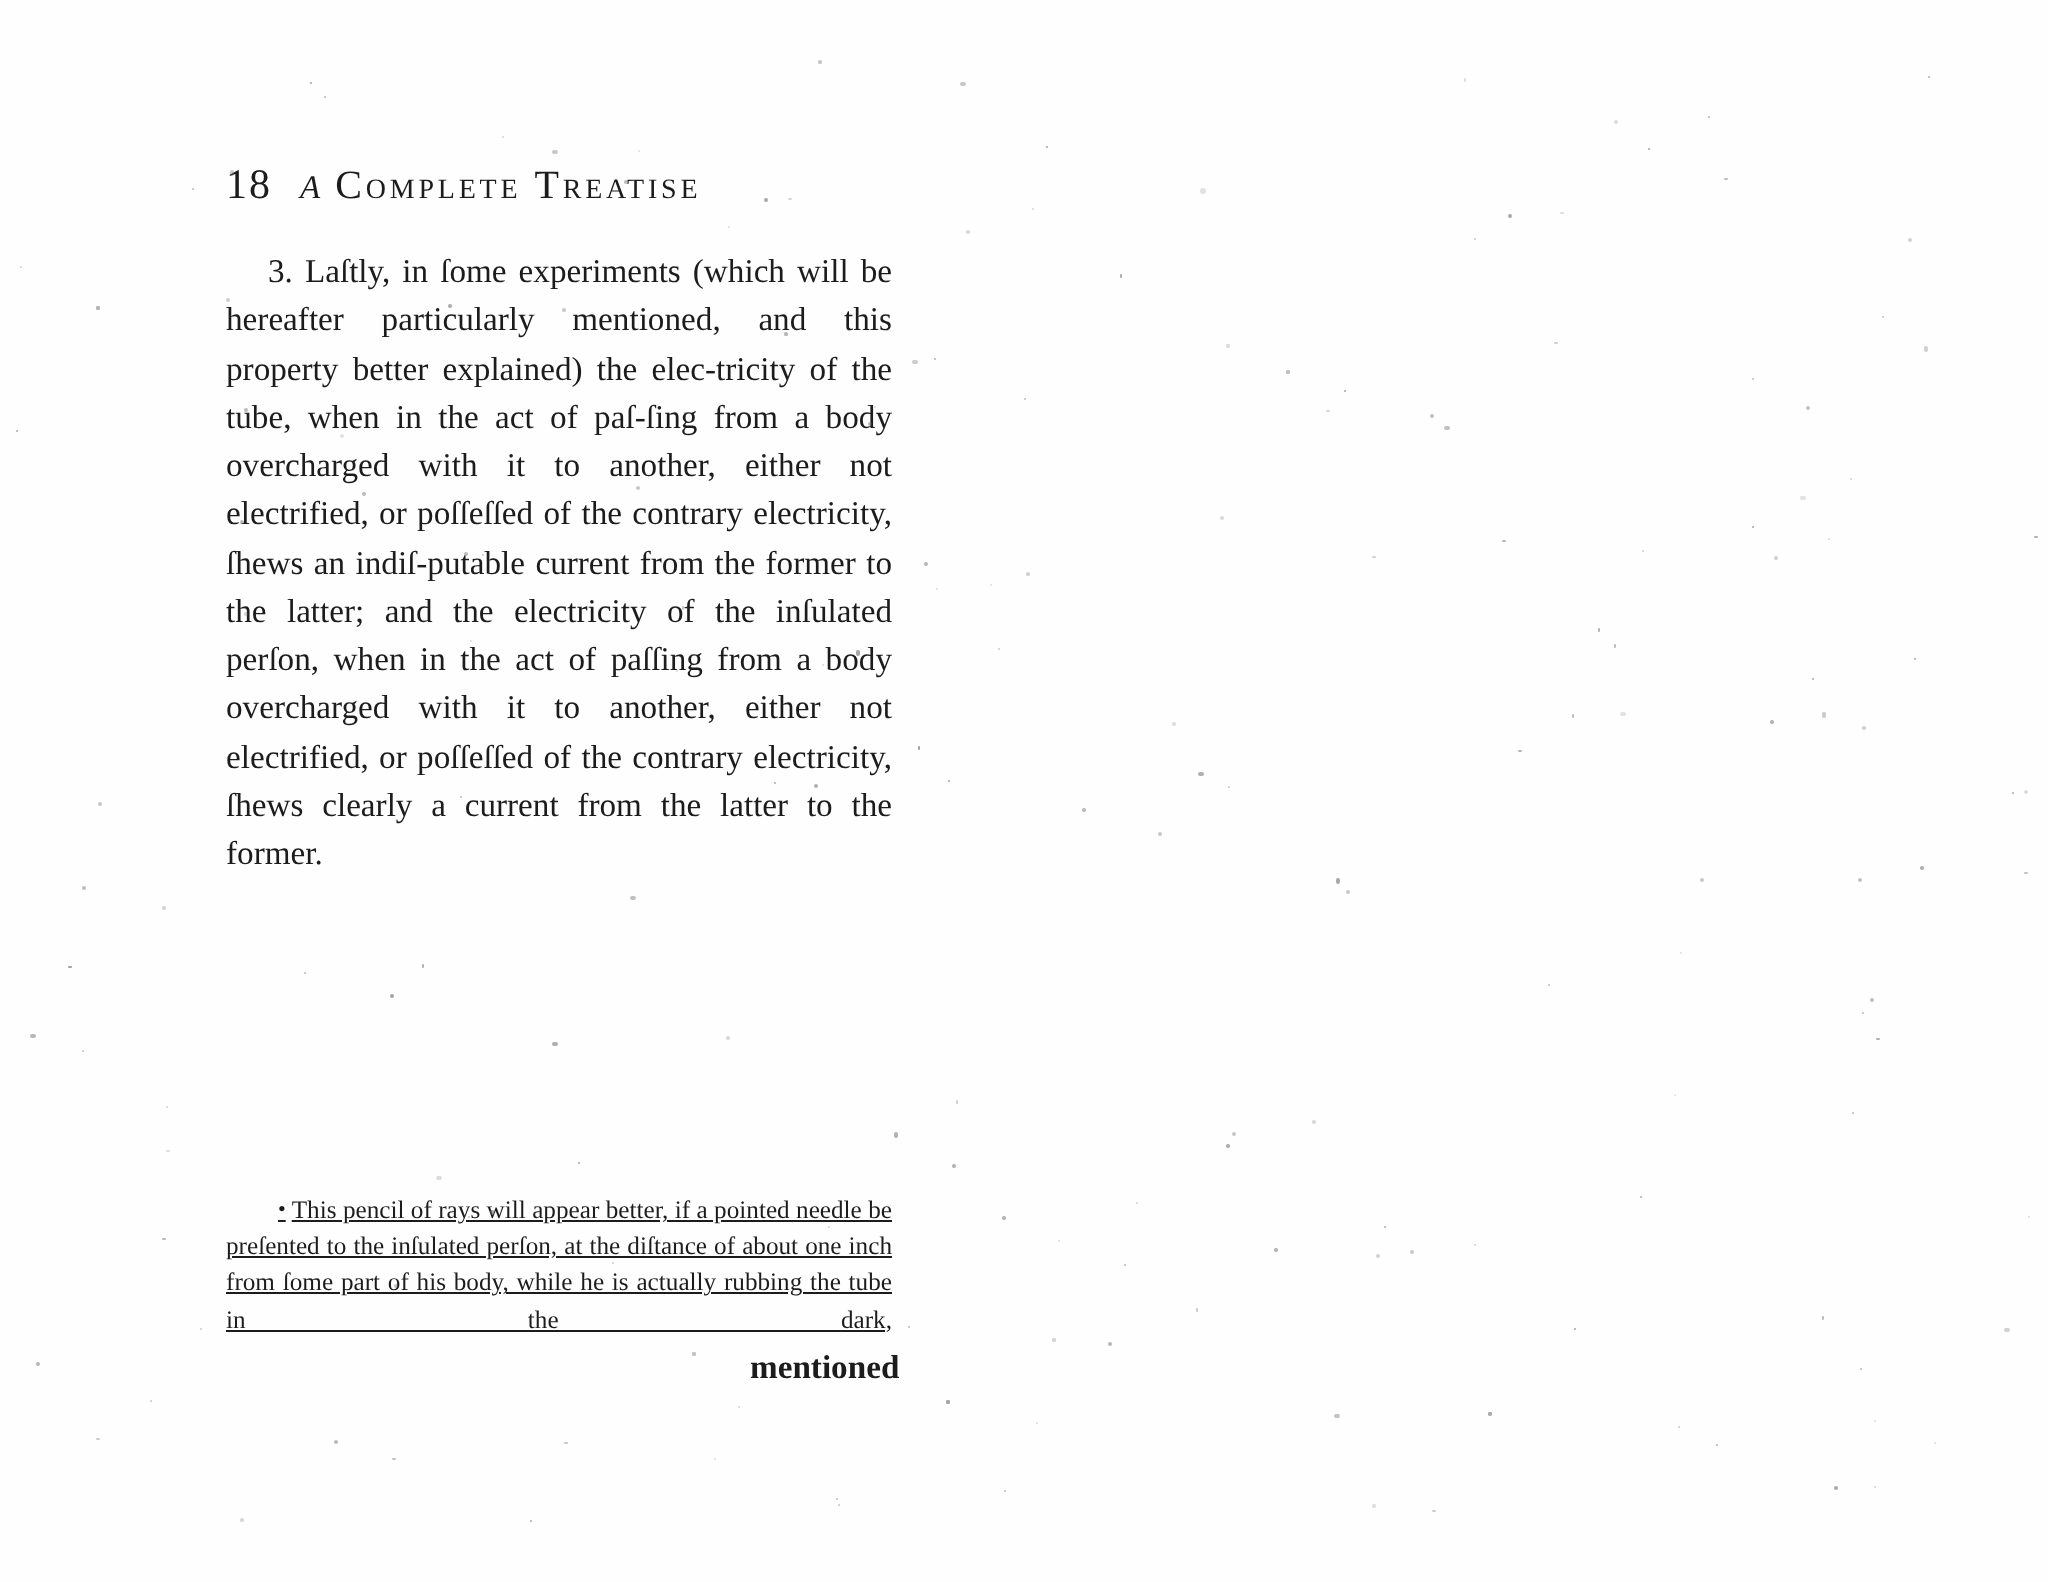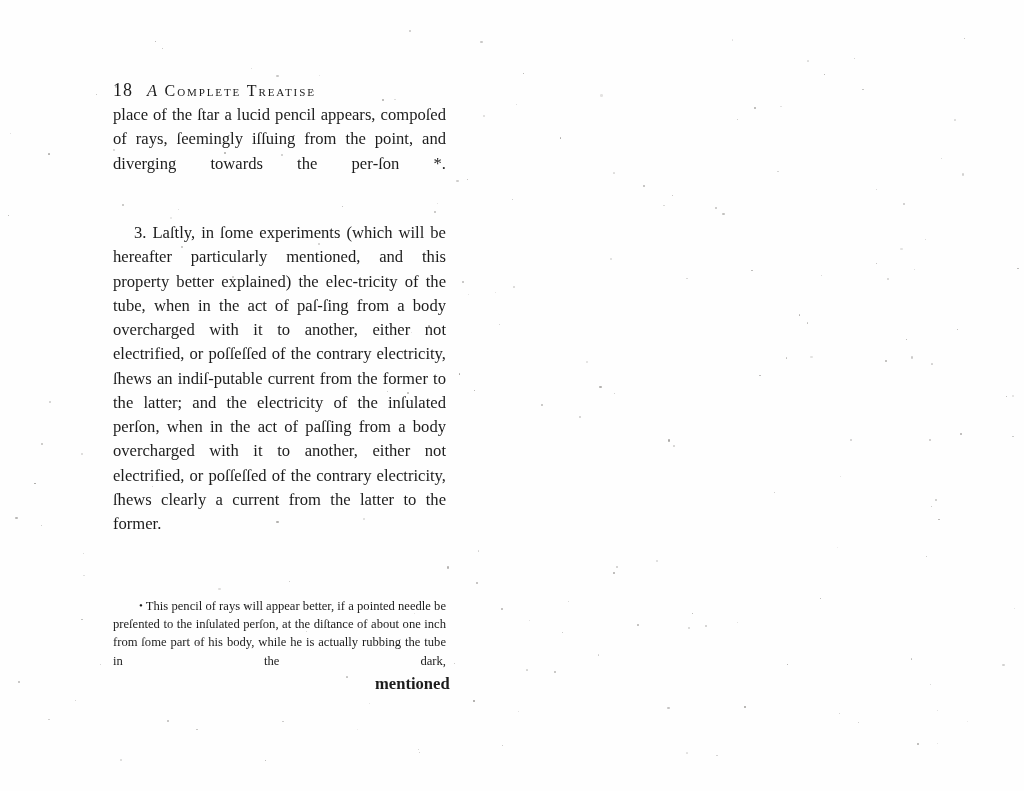--- a/index.html
+++ b/index.html
@@ -41,27 +41,27 @@
   #leaf-recto { left: 512px; width: 512px; }
 
   .running-head {
     position: absolute;
     top: 80px;
     font-size: 15.5px;
     white-space: nowrap;
     letter-spacing: 0.2px;
   }
   .folio {
-    font-size: 18px;
+    font-size: 21px;
     letter-spacing: 1px;
   }
   .smallcaps {
     font-variant: small-caps;
     letter-spacing: 1.9px;
-    font-size: 16px;
+    font-size: 20px;
   }
   .head-italic {
     font-style: italic;
     font-size: 16.5px;
     letter-spacing: 0.5px;
   }
 
   #head-verso { left: 113px; }
   #head-verso .folio { margin-right: 14px; }
 
@@ -115,21 +115,21 @@
   #footnote p::after {
     content: "";
     display: inline-block;
     width: 100%;
   }
   .fn-mark {
     font-size: 11px;
     vertical-align: 1px;
     padding-right: 3px;
   }
-  .fn-indent { text-indent: 26px; }
+  .fn-indent { text-indent: 26px; text-decoration: underline; }
 
   
   .catchword {
     position: absolute;
     font-size: 16.6px;
     font-weight: 600;
   }
   #catchword-verso { left: 375px; top: 674px; }
 </style>
 </head>
@@ -137,21 +137,20 @@
 
 <div id="page">
 
   <div class="leaf" id="leaf-verso">
 
     <div class="running-head" id="head-verso">
       <span class="folio">18</span><span class="head-italic">A</span><span class="smallcaps" style="margin-left:7px;">Complete Treatise</span>
     </div>
 
     <div class="textblock" id="body-verso">
-      <p>place of the ſtar a lucid pencil appears, compoſed of rays, ſeemingly iſſuing from the point, and diverging towards the per‑ſon *.</p>
       <p class="para-indent para-gap">3. Laſtly, in ſome experiments (which will be hereafter particularly mentioned, and this property better explained) the elec‑tricity of the tube, when in the act of paſ‑ſing from a body overcharged with it to another, either not electrified, or poſſeſſed of the contrary electricity, ſhews an indiſ‑putable current from the former to the latter; and the electricity of the inſulated perſon, when in the act of paſſing from a body overcharged with it to another, either not electrified, or poſſeſſed of the contrary electricity, ſhews clearly a current from the latter to the former.</p>
     </div>
 
     <div class="rule" style="left:113px; top:588px; width:80px;"></div>
 
     <div id="footnote">
       <p class="fn-indent">
         <span class="fn-mark">•</span><span>This pencil of rays will appear better, if a pointed needle be preſented to the inſulated perſon, at the diſtance of about one inch from ſome part of his body, while he is actually rubbing the tube in the dark,</span>
       </p>
     </div>

